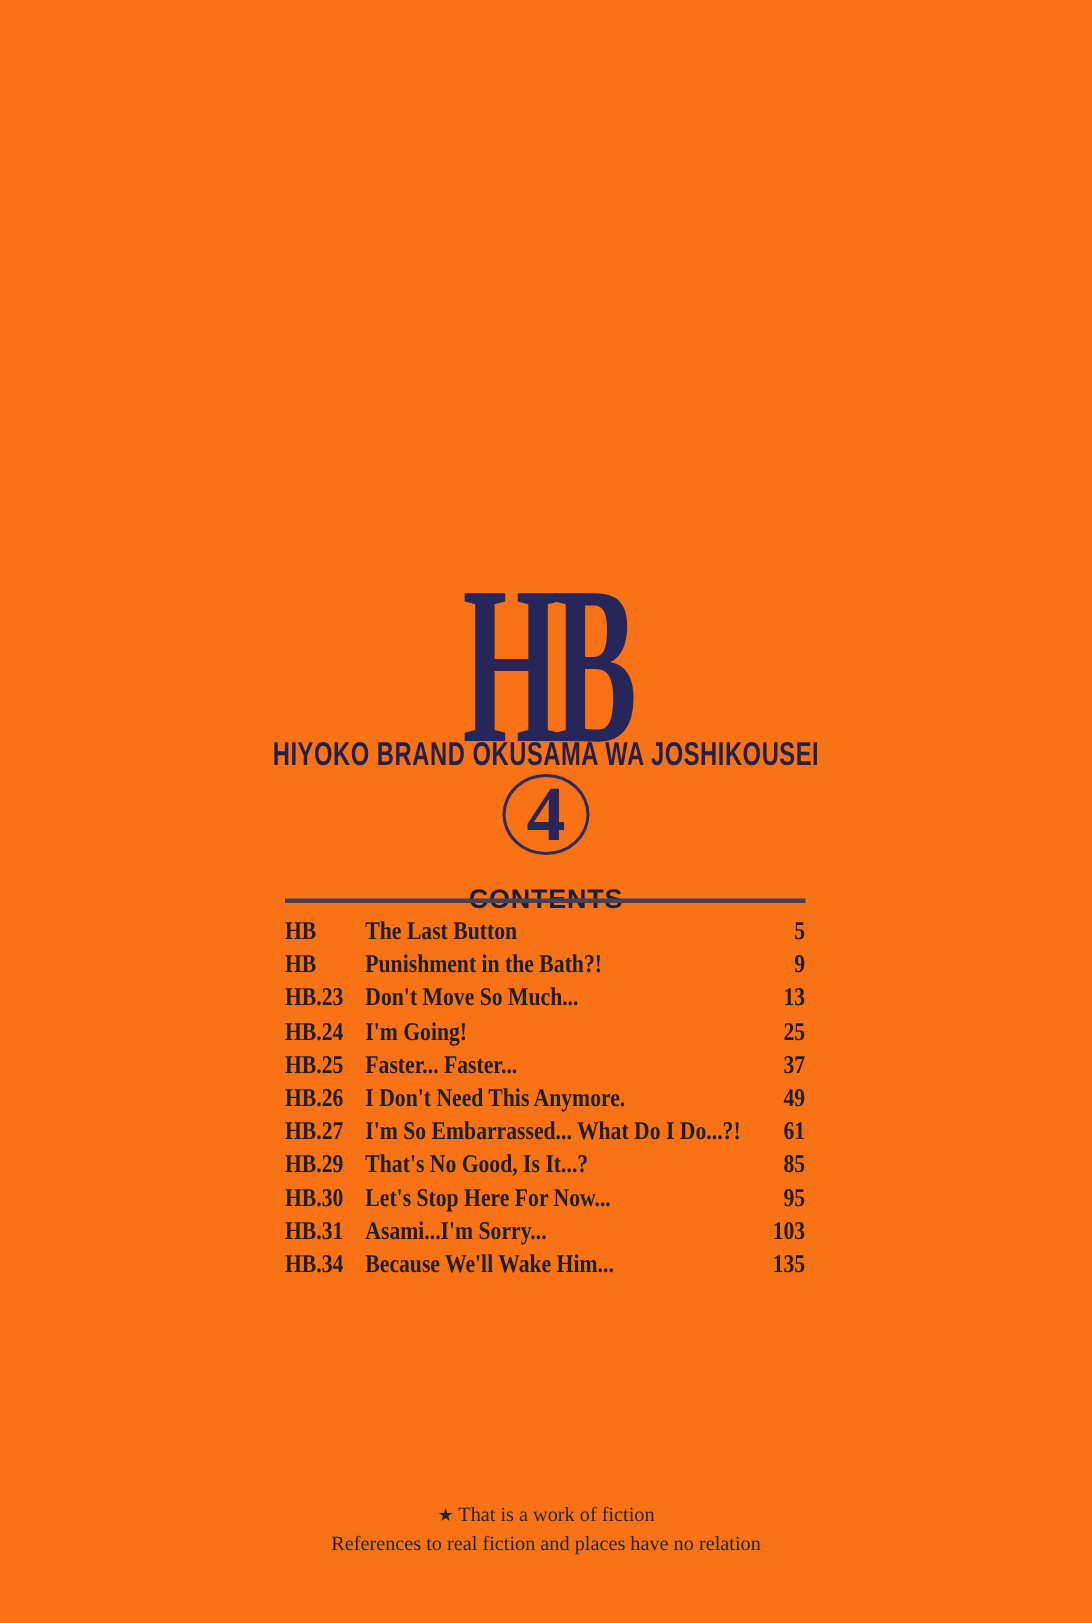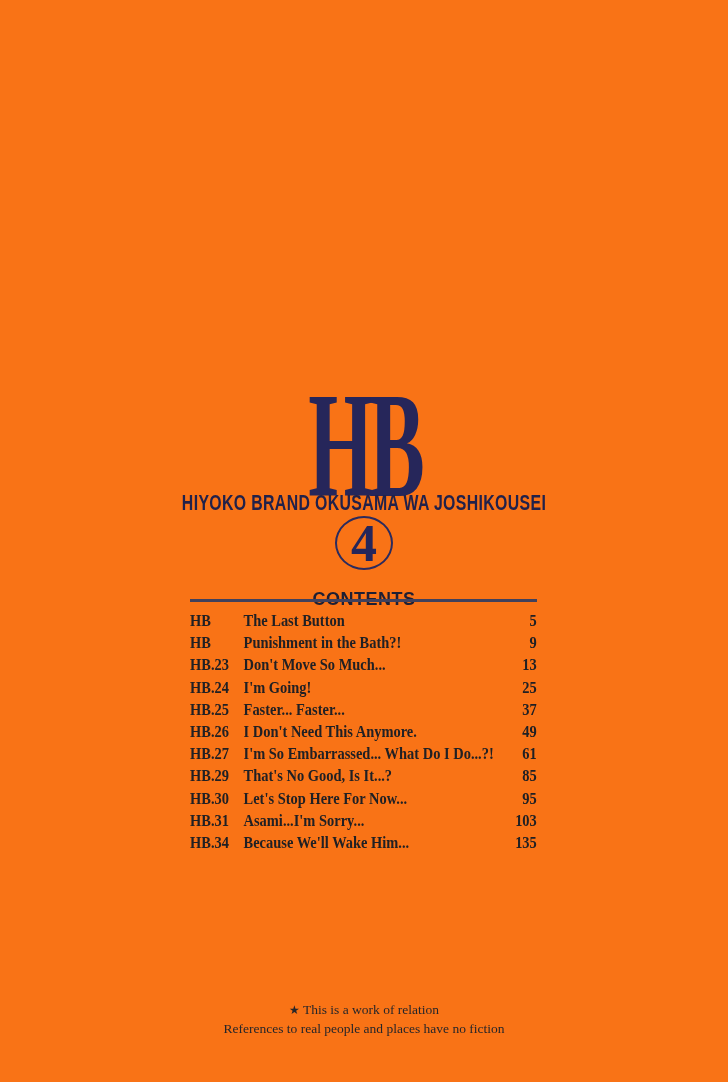--- a/index.html
+++ b/index.html
@@ -185,18 +185,18 @@
           <span class="toc-title">Because We'll Wake Him...</span>
           <span class="toc-spacer"></span>
           <span class="toc-page">135</span>
         </div>
       </div>
     </div>
 
   <div class="footer-note">
     <div>
       <span class="star">★</span>
-      <span>This is a work of relation</span>
+      <span>That is a work of fiction</span>
     </div>
-    <div>References to real people and places have no fiction</div>
+    <div>References to real fiction and places have no relation</div>
   </div>
 
 </div>
 
 </body></html>

